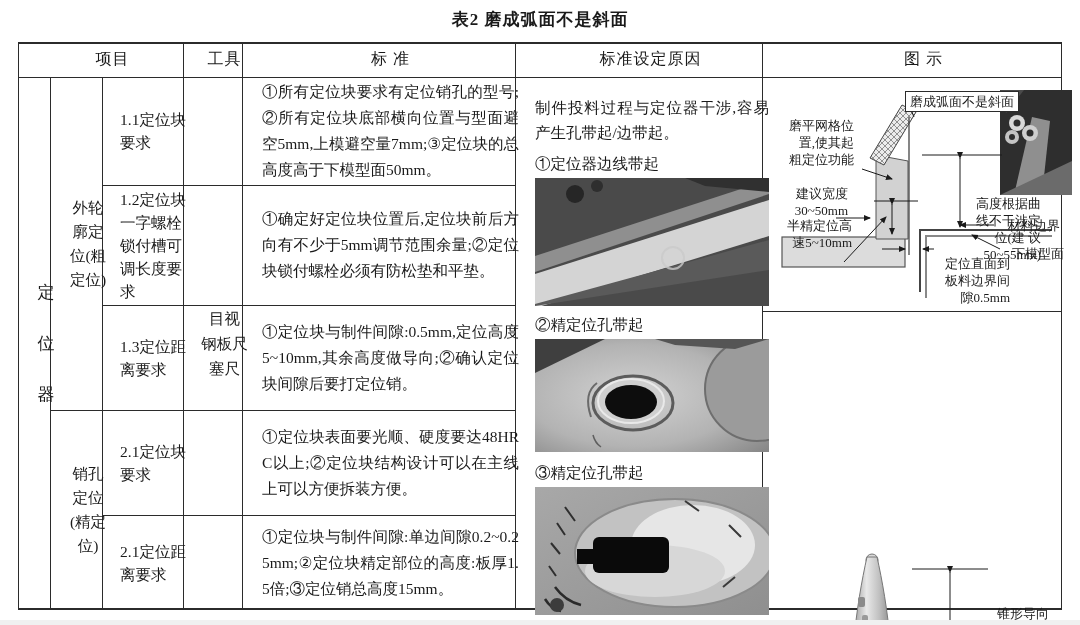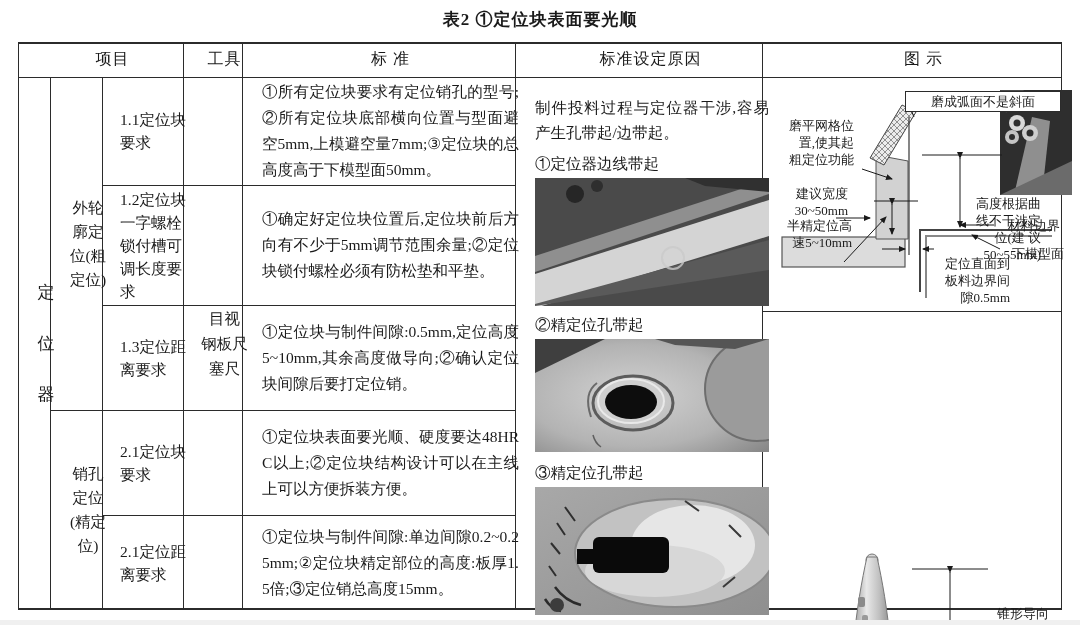--- a/index.html
+++ b/index.html
@@ -22,29 +22,29 @@
        font-size:15.5px;line-height:24px;word-break:break-all;padding:7px;}
   .itm{display:flex;align-items:center;font-size:15.5px;line-height:23px;padding:4px 4px 4px 6px;word-break:break-all;}
   .std{display:flex;flex-direction:column;justify-content:center;font-size:15.5px;line-height:26px;
        padding:10px 8px;text-align:justify;word-break:break-all;}
   .toolc{display:flex;align-items:center;justify-content:center;text-align:center;
        font-size:15.5px;line-height:25px;}
   #cellF{padding:4px 5px 0 8px;font-size:15.5px;line-height:25px;}
   .fl{margin-top:6px;}
   .photo{display:block;margin-top:2px;}
   .dlbl{position:absolute;font-size:13px;line-height:17px;white-space:pre-line;text-align:right;}
-  .boxed{border:1px solid #2b2b2b;background:#fff;padding:1px 21px;text-align:center;}
+  .boxed{border:1px solid #2b2b2b;background:#fff;padding:1px 0;text-align:center;}
   #g1,#g2{position:relative;overflow:hidden;}
   .svgabs{position:absolute;left:0;top:0;}
   #pageEdge{position:absolute;left:0;top:620px;width:1080px;height:5px;background:#f0f0f0;}
 </style>
 </head>
 <body>
 
-<div id="title">表2  ①定位块表面要光顺</div>
+<div id="title">表2  磨成弧面不是斜面</div>
 
 <div id="tbl">
 
   <div class="hl" style="left:0;top:0;width:1044px;height:2px;"></div>
   <div class="hl" style="left:0;top:566px;width:1044px;height:2px;"></div>
   <div class="vl" style="left:0;top:0;width:1px;height:568px;"></div>
   <div class="vl" style="left:1043px;top:0;width:1px;height:568px;"></div>
   <div class="hl" style="left:0;top:35px;width:1044px;height:1px;"></div>
   <div class="vl" style="left:32px;top:35px;width:1px;height:533px;"></div>
   <div class="vl" style="left:84px;top:35px;width:1px;height:533px;"></div>

